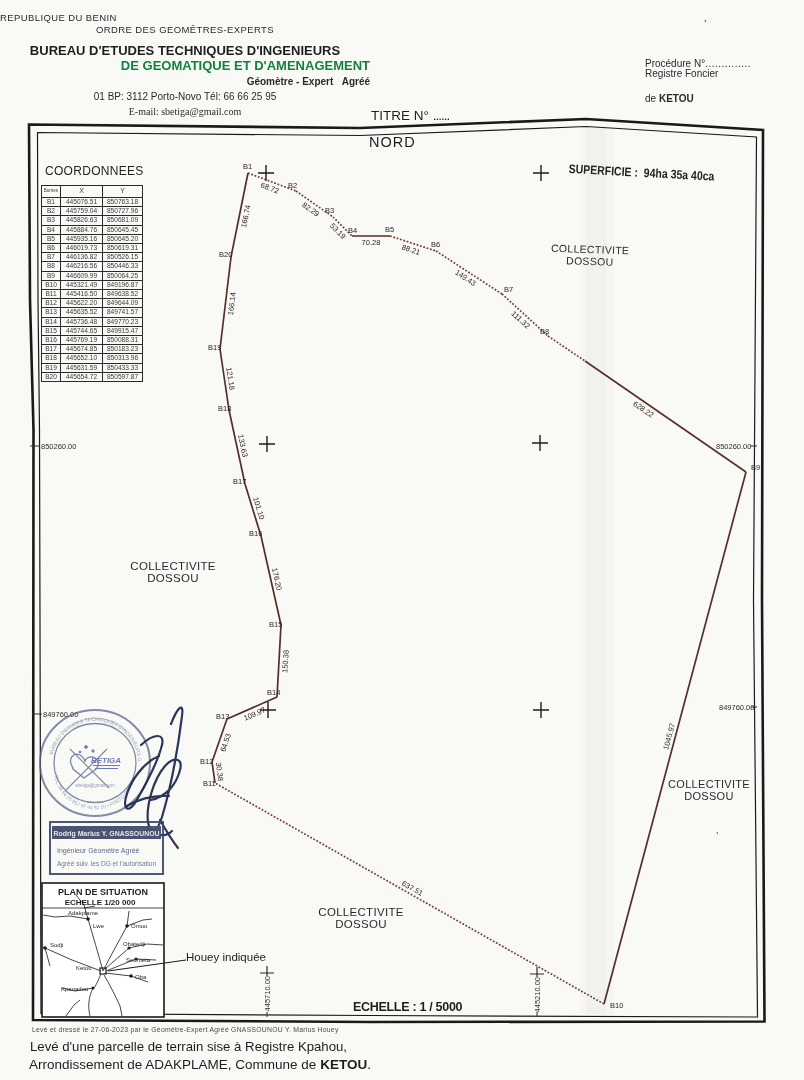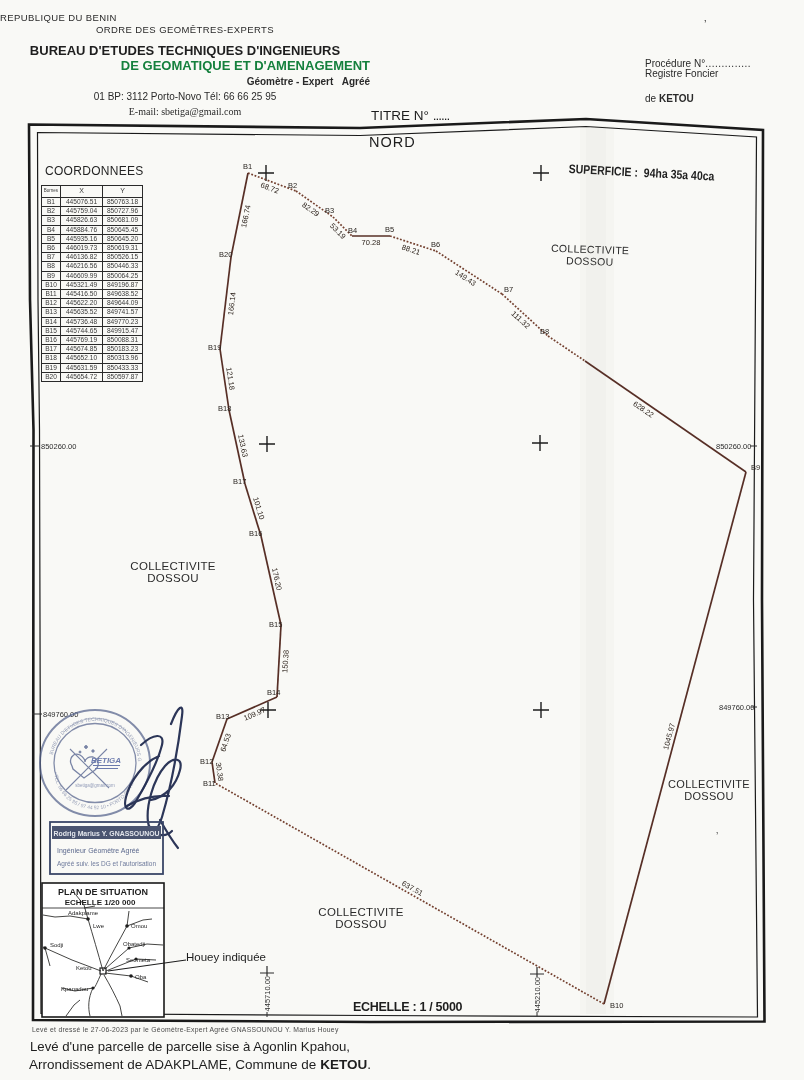--- a/index.html
+++ b/index.html
@@ -165,21 +165,21 @@
       </tr>
 </tbody>
   </table>
 
 <div class="abs" style="left:186px;top:951px;font-size:11.5px;color:#1e1e1e;">Houey indiquée</div>
 
 <div class="abs" style="left:353px;top:1000px;font-size:12.5px;font-weight:bold;letter-spacing:-0.3px;color:#1e1e1e;">ECHELLE : 1 / 5000</div>
 
 <div class="abs" style="left:32px;top:1026px;font-size:6.8px;letter-spacing:0.28px;color:#4a4a4a;">Levé et dressé le 27-06-2023 par le Géomètre-Expert Agréé GNASSOUNOU Y. Marius Houey</div>
 
-<div class="abs" style="left:30px;top:1039px;font-size:13.2px;color:#1e1e1e;">Levé d'une parcelle de parcelle sise à Agonlin Kpahou,</div>
+<div class="abs" style="left:30px;top:1039px;font-size:13.2px;color:#1e1e1e;">Levé d'une parcelle de terrain sise à Registre Kpahou,</div>
 
 <div class="abs" style="left:29px;top:1057px;font-size:13.5px;color:#1e1e1e;">Arrondissement de ADAKPLAME, Commune de <b>KETOU</b>.</div>
 
 <svg class="abs" style="left:0;top:0;" width="804" height="1080" viewBox="0 0 804 1080">
 
 <path d="M 29 124.5 L 360 128 L 586 119 L 763 130 L 762 600 L 764.5 1021.5 L 370 1022 L 33 1020 L 33.5 430 L 30 300 Z" fill="none" stroke="#1a1a1a" stroke-width="2.6"></path>
 
 <path d="M 37.5 132.5 L 360 135.5 L 586 126.5 L 756.5 137 L 753.5 600 L 757.5 1017 L 370 1015.5 L 41 1013.5 L 39.5 430 L 38 300 Z" fill="none" stroke="#1a1a1a" stroke-width="1.2"></path>
 <rect x="580" y="126" width="34" height="888" fill="rgba(128,128,124,0.035)"></rect>
     <rect x="586" y="126" width="20" height="888" fill="rgba(128,128,124,0.03)"></rect>

